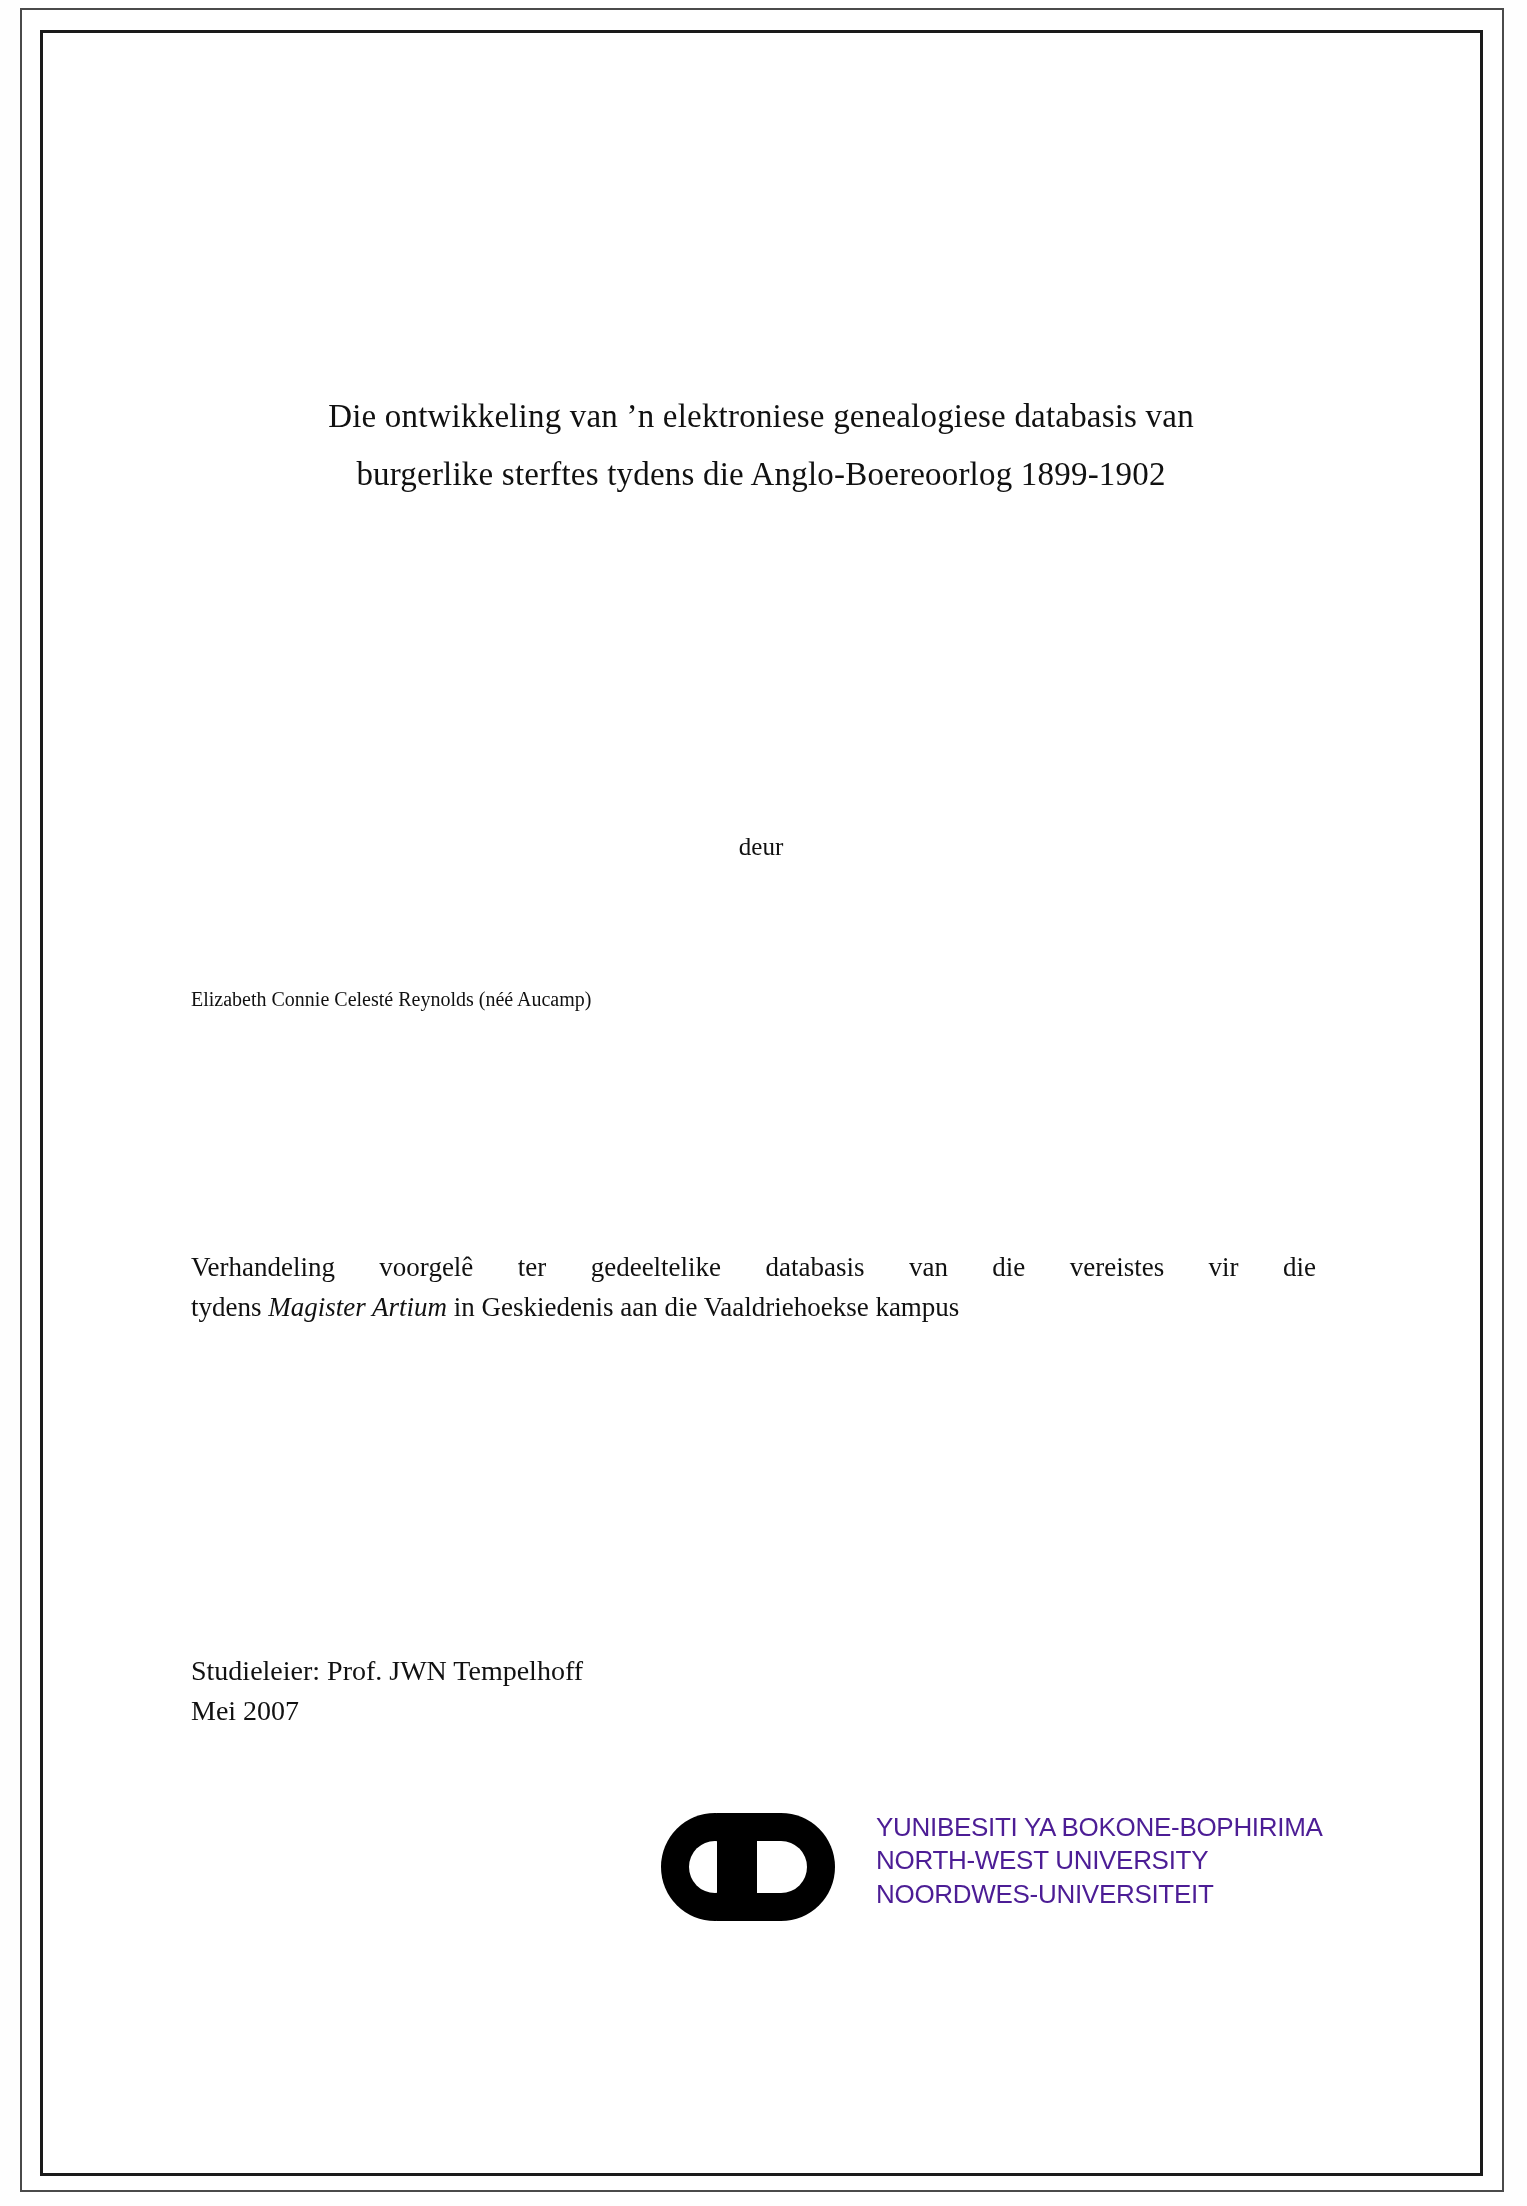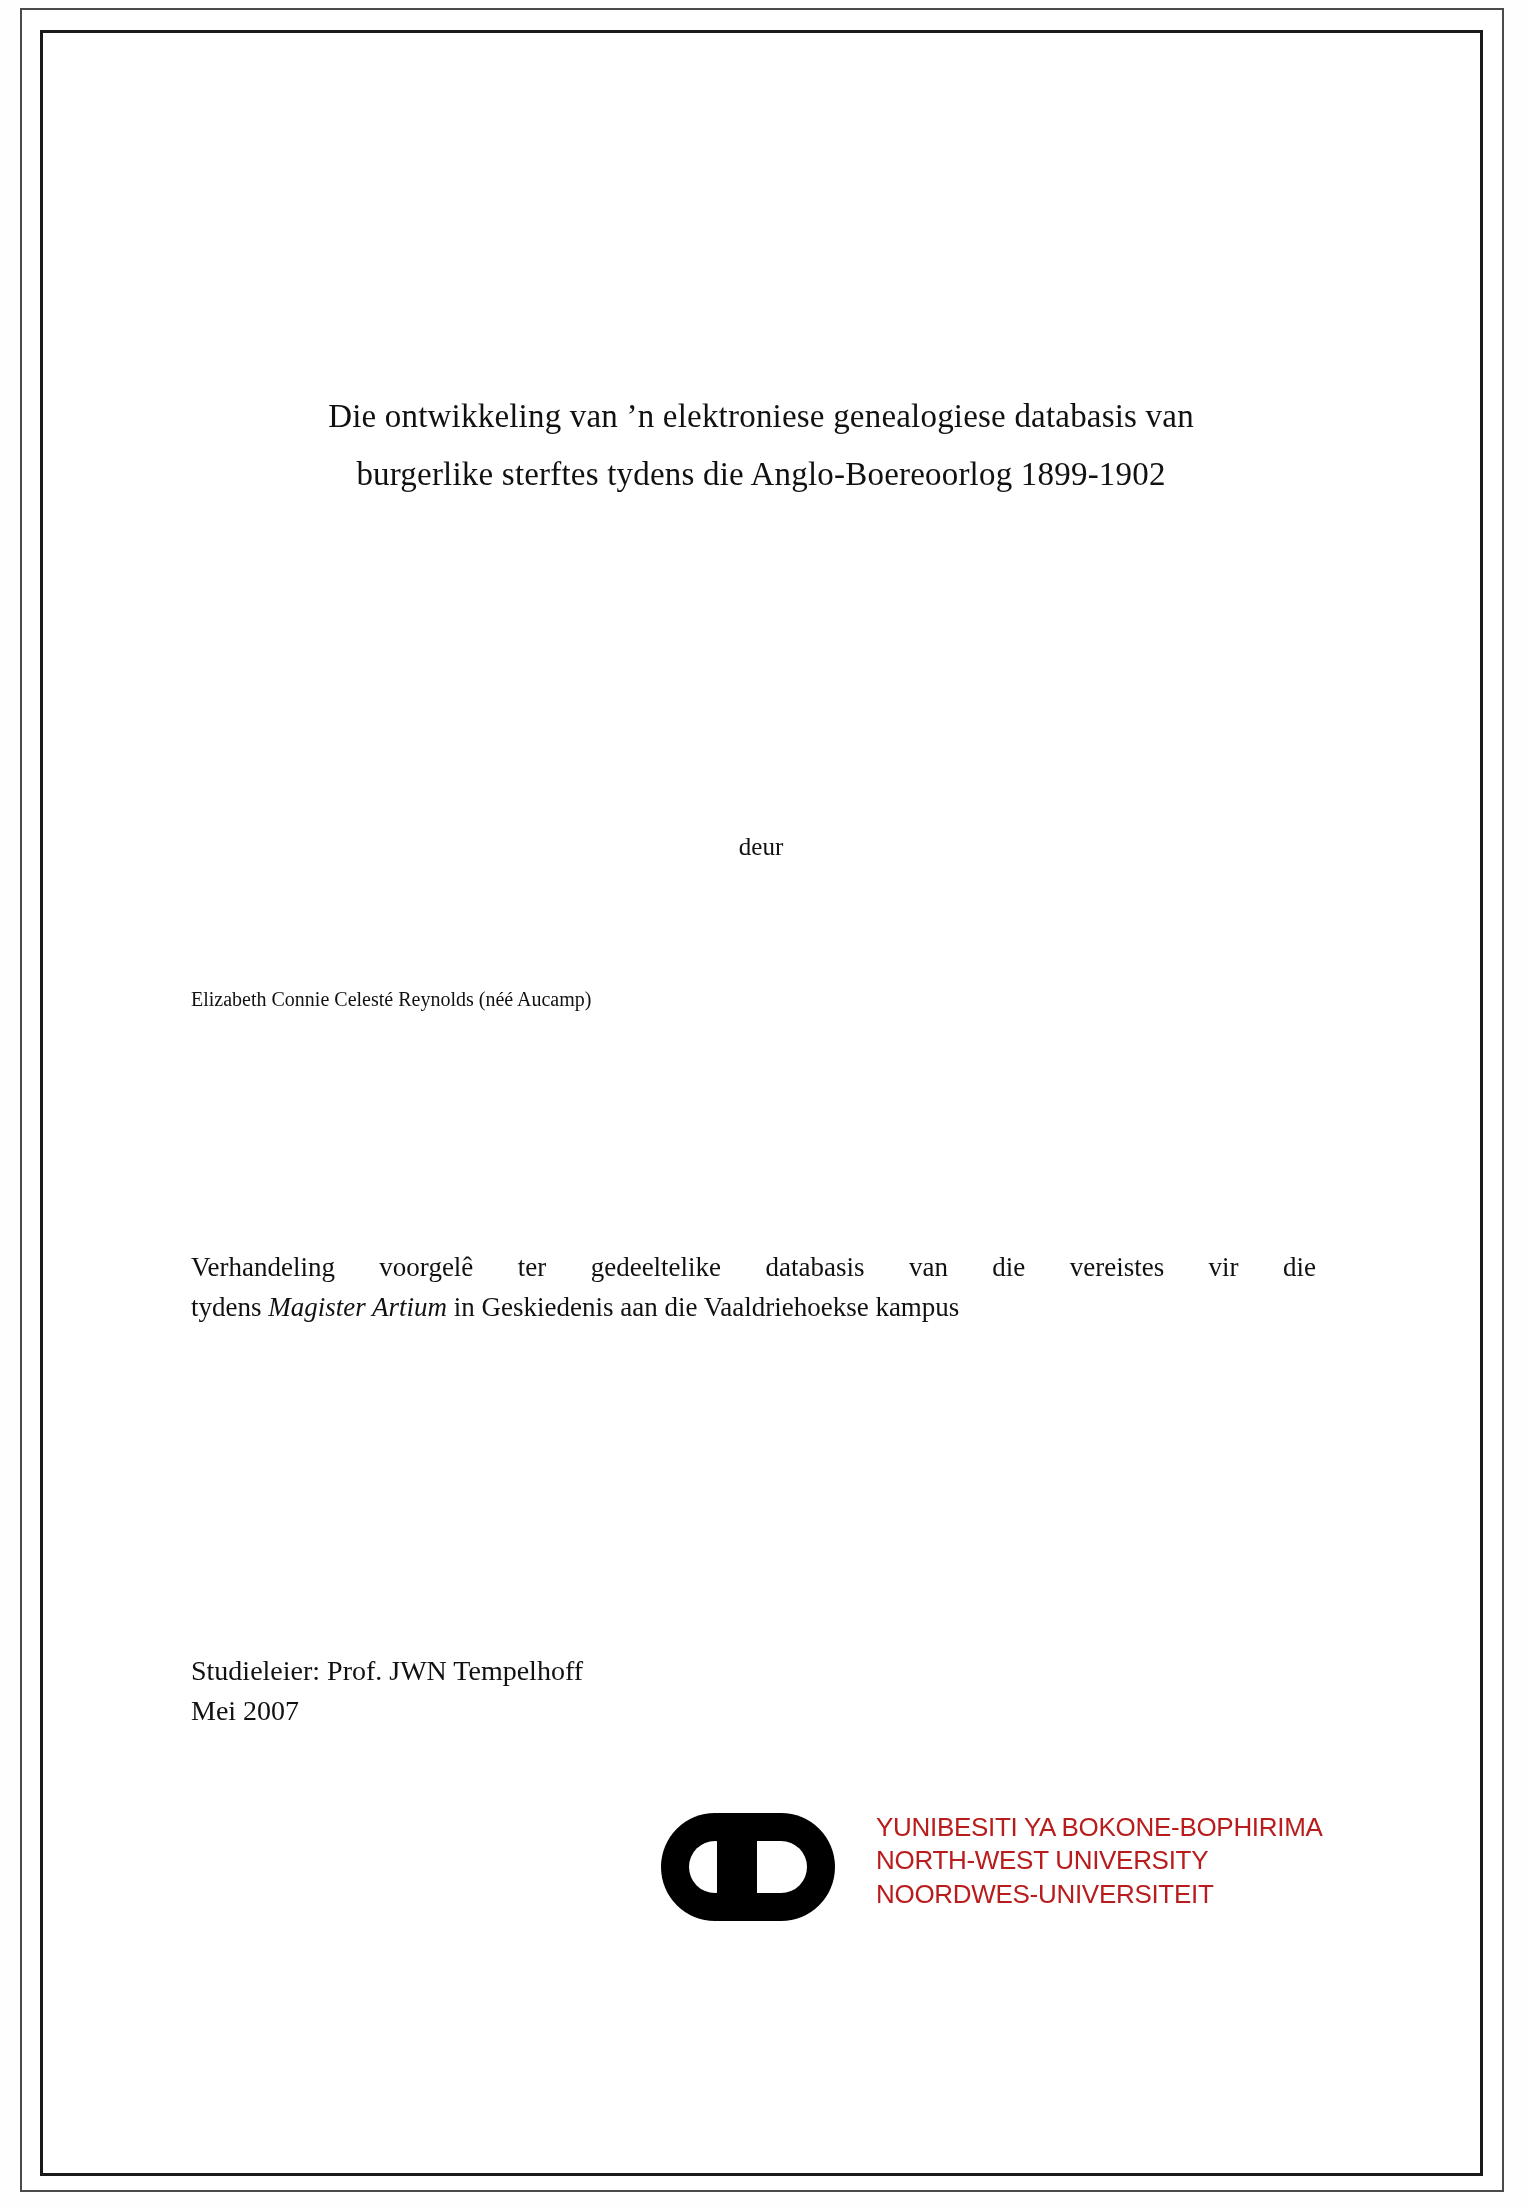--- a/index.html
+++ b/index.html
@@ -189,21 +189,21 @@
   }
 
   .logo-text {
     position: absolute;
     left: 385px;
     top: 6px;
     font-family: "Liberation Sans", sans-serif;
     font-size: 26px;
     line-height: 1.28;
     letter-spacing: -0.3px;
-    color: #b91c1c;
+    color: #4c1d95;
   }
   .logo-text span { display: block; white-space: nowrap; }
 </style>
 </head>
 <body>
 
 <div class="page-scan">
   <div class="scan-edge"></div>
   <div class="page-frame">
     <div class="content">

